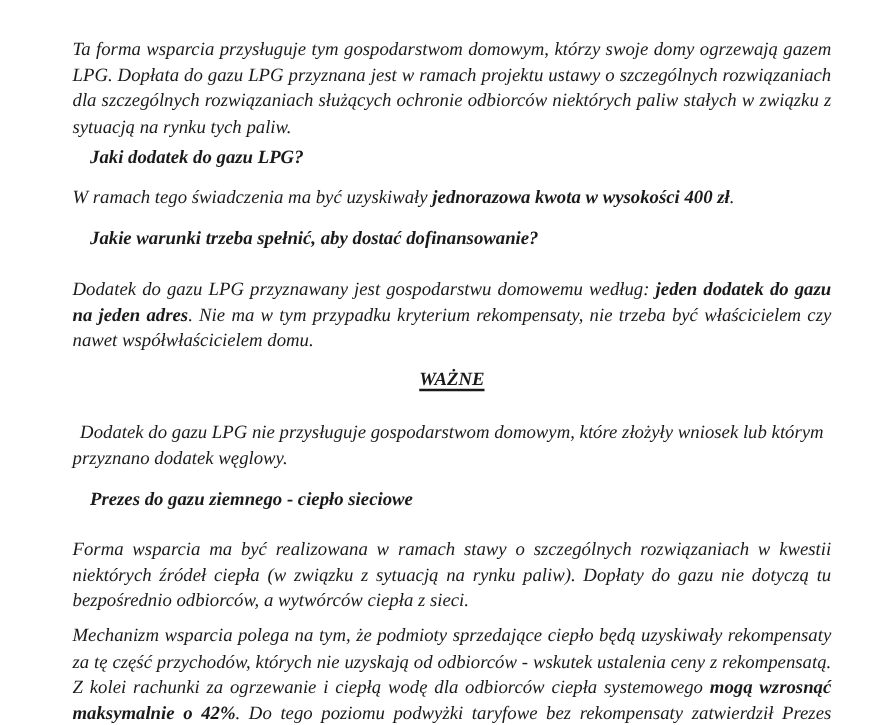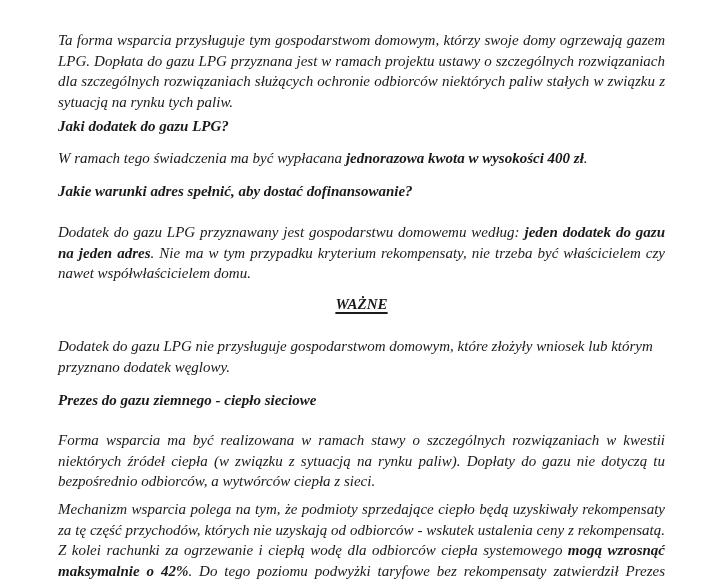--- a/index.html
+++ b/index.html
@@ -37,20 +37,21 @@
       margin: 0;
       font-size: 15px;
       line-height: 20.5px;
       text-align: justify;
       text-align-last: left;
       font-style: italic;
     }
     .heading {
       font-weight: bold;
       text-align: left;
+      margin-left: 14px;
     }
     .center-heading {
       font-weight: bold;
       text-decoration: underline;
       text-align: right;
       text-align-last: center;
       text-underline-offset: 3px;
       text-decoration-thickness: 1.5px;
     }
     b { font-weight: bold; }
@@ -65,37 +66,37 @@
 
   <div class="block" style="top:30px;">
     <p>Ta forma wsparcia przysługuje tym gospodarstwom domowym, którzy swoje domy ogrzewają gazem LPG. Dopłata do gazu LPG przyznana jest w ramach projektu ustawy o szczególnych rozwiązaniach dla szczególnych rozwiązaniach służących ochronie odbiorców niektórych paliw stałych w związku z sytuacją na rynku tych paliw.</p>
   </div>
 
   <div class="block" style="top:116px;">
     <p class="heading">Jaki dodatek do gazu LPG?</p>
   </div>
 
   <div class="block" style="top:148px;">
-    <p><span>W ramach tego świadczenia ma być wypłacana </span><b>jednorazowa kwota w wysokości 400 zł</b><span>.</span></p>
+    <p><span>W ramach tego świadczenia ma być uzyskiwały </span><b>jednorazowa kwota w wysokości 400 zł</b><span>.</span></p>
   </div>
 
   <div class="block" style="top:181px;">
-    <p class="heading">Jakie warunki adres spełnić, aby dostać dofinansowanie?</p>
+    <p class="heading">Jakie warunki trzeba spełnić, aby dostać dofinansowanie?</p>
   </div>
 
   <div class="block" style="top:222px;">
     <p><span>Dodatek do gazu LPG przyznawany jest gospodarstwu domowemu według: </span><b>jeden dodatek do gazu na jeden adres</b><span>. Nie ma w tym przypadku kryterium rekompensaty, nie trzeba być właścicielem  czy nawet współwłaścicielem  domu.</span></p>
   </div>
 
   <div class="block" style="top:294px;">
     <p class="center-heading">WAŻNE</p>
   </div>
 
   <div class="block" style="top:336px;">
-    <p style="text-align:left;"> Dodatek do gazu LPG nie przysługuje gospodarstwom domowym, które złożyły wniosek lub którym przyznano dodatek węglowy.</p>
+    <p style="text-align:center;"> Dodatek do gazu LPG nie przysługuje gospodarstwom domowym, które złożyły wniosek lub którym przyznano dodatek węglowy.</p>
   </div>
 
   <div class="block" style="top:390px;">
     <p class="heading">Prezes do gazu ziemnego - ciepło sieciowe</p>
   </div>
 
   <div class="block" style="top:430px;">
     <p>Forma wsparcia ma być realizowana w ramach stawy o szczególnych rozwiązaniach w kwestii niektórych źródeł ciepła (w związku z sytuacją na rynku paliw). Dopłaty do gazu nie dotyczą tu bezpośrednio odbiorców, a wytwórców ciepła z sieci.</p>
   </div>
 

